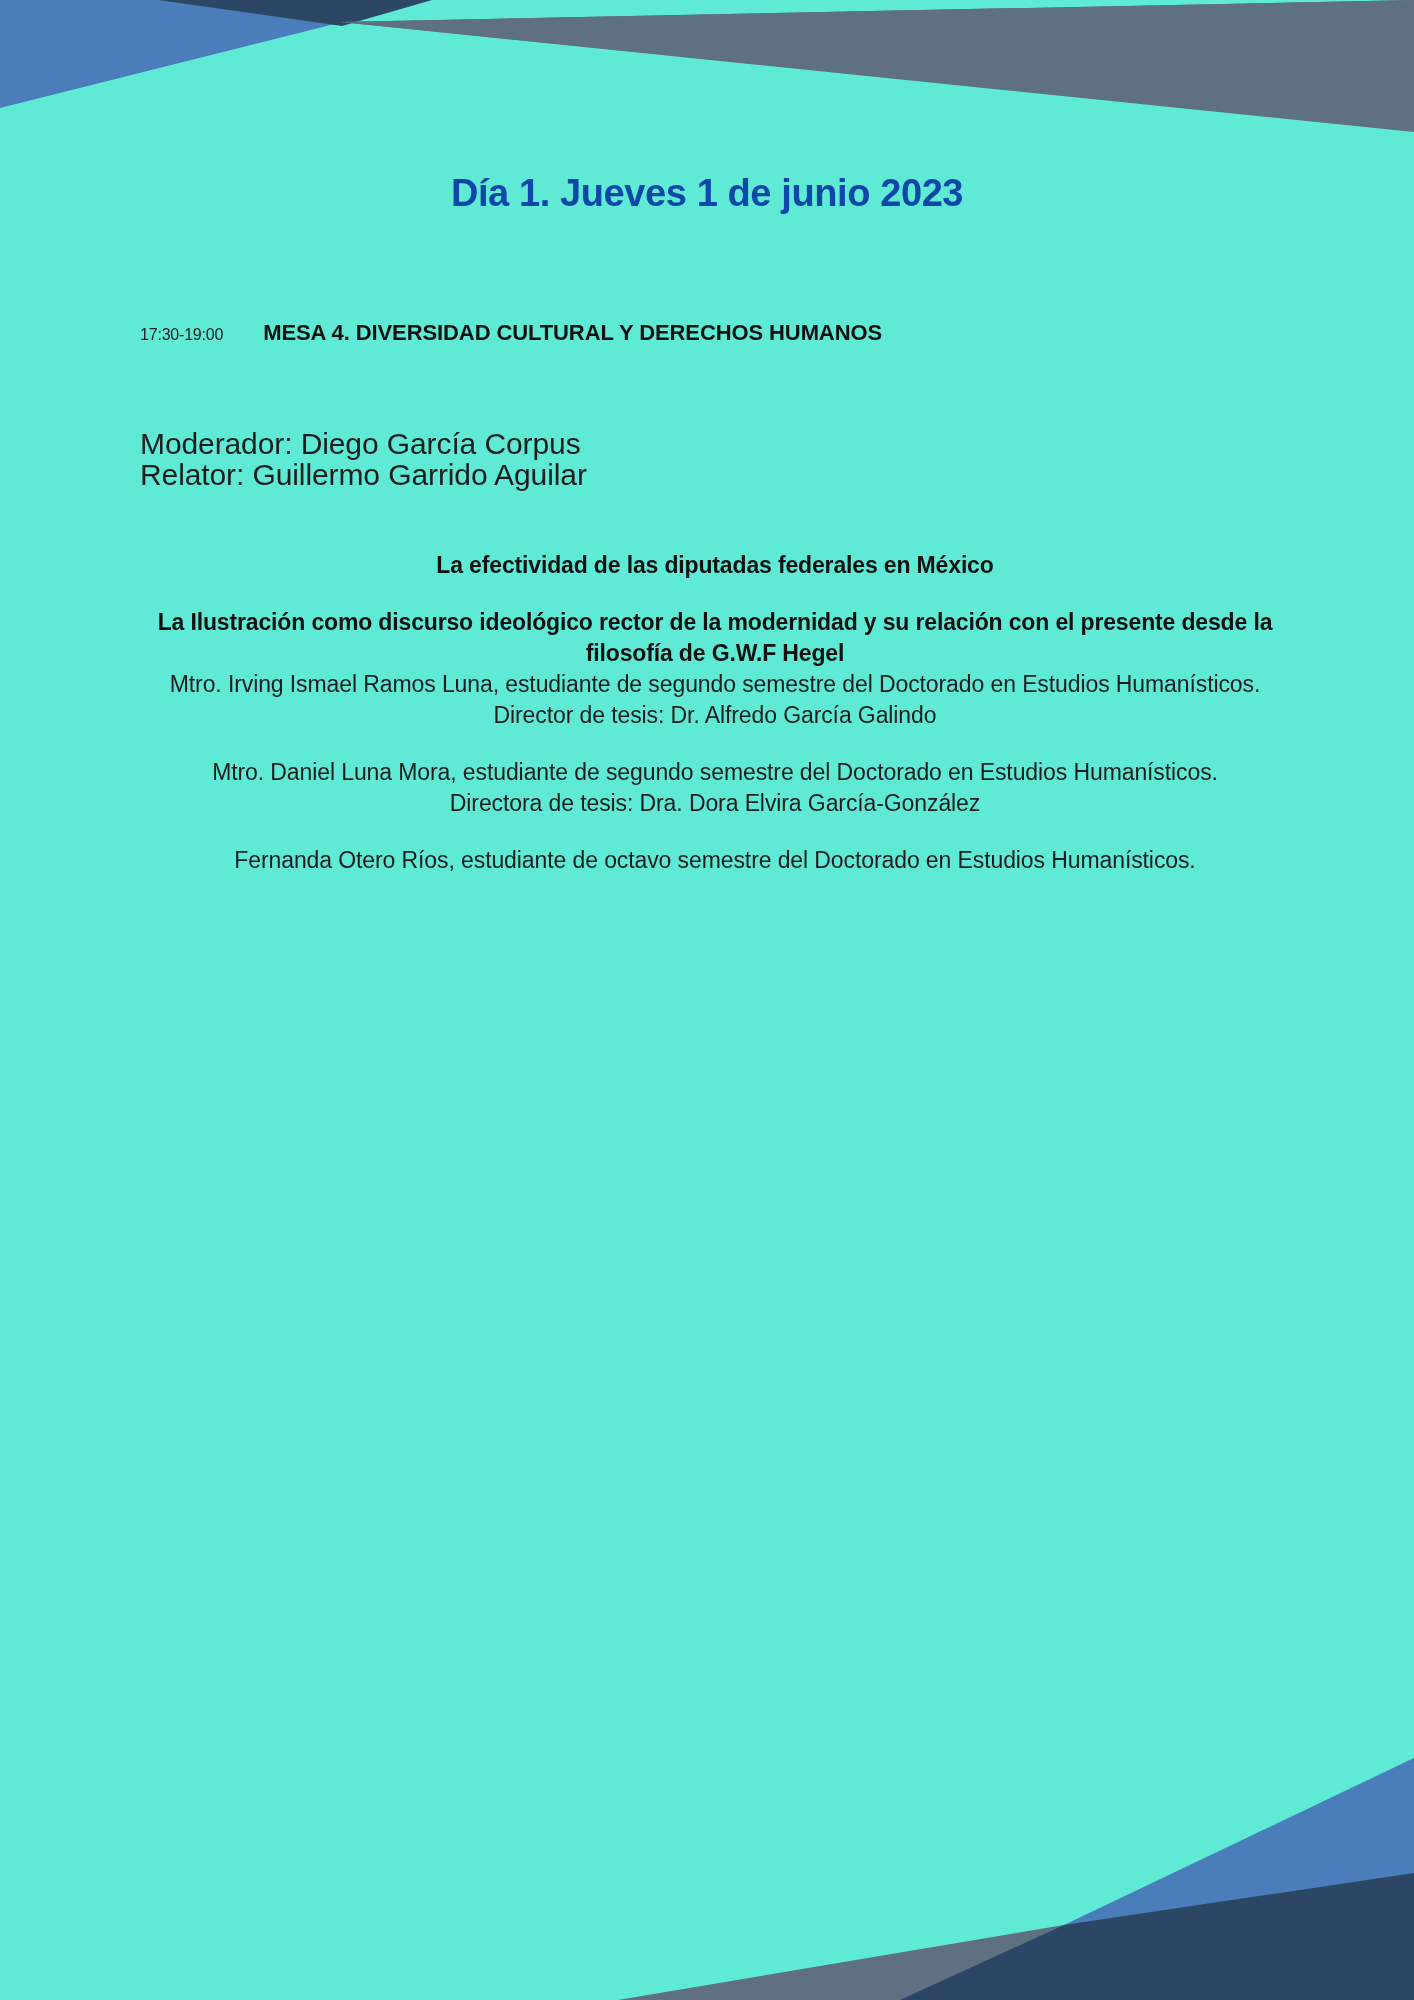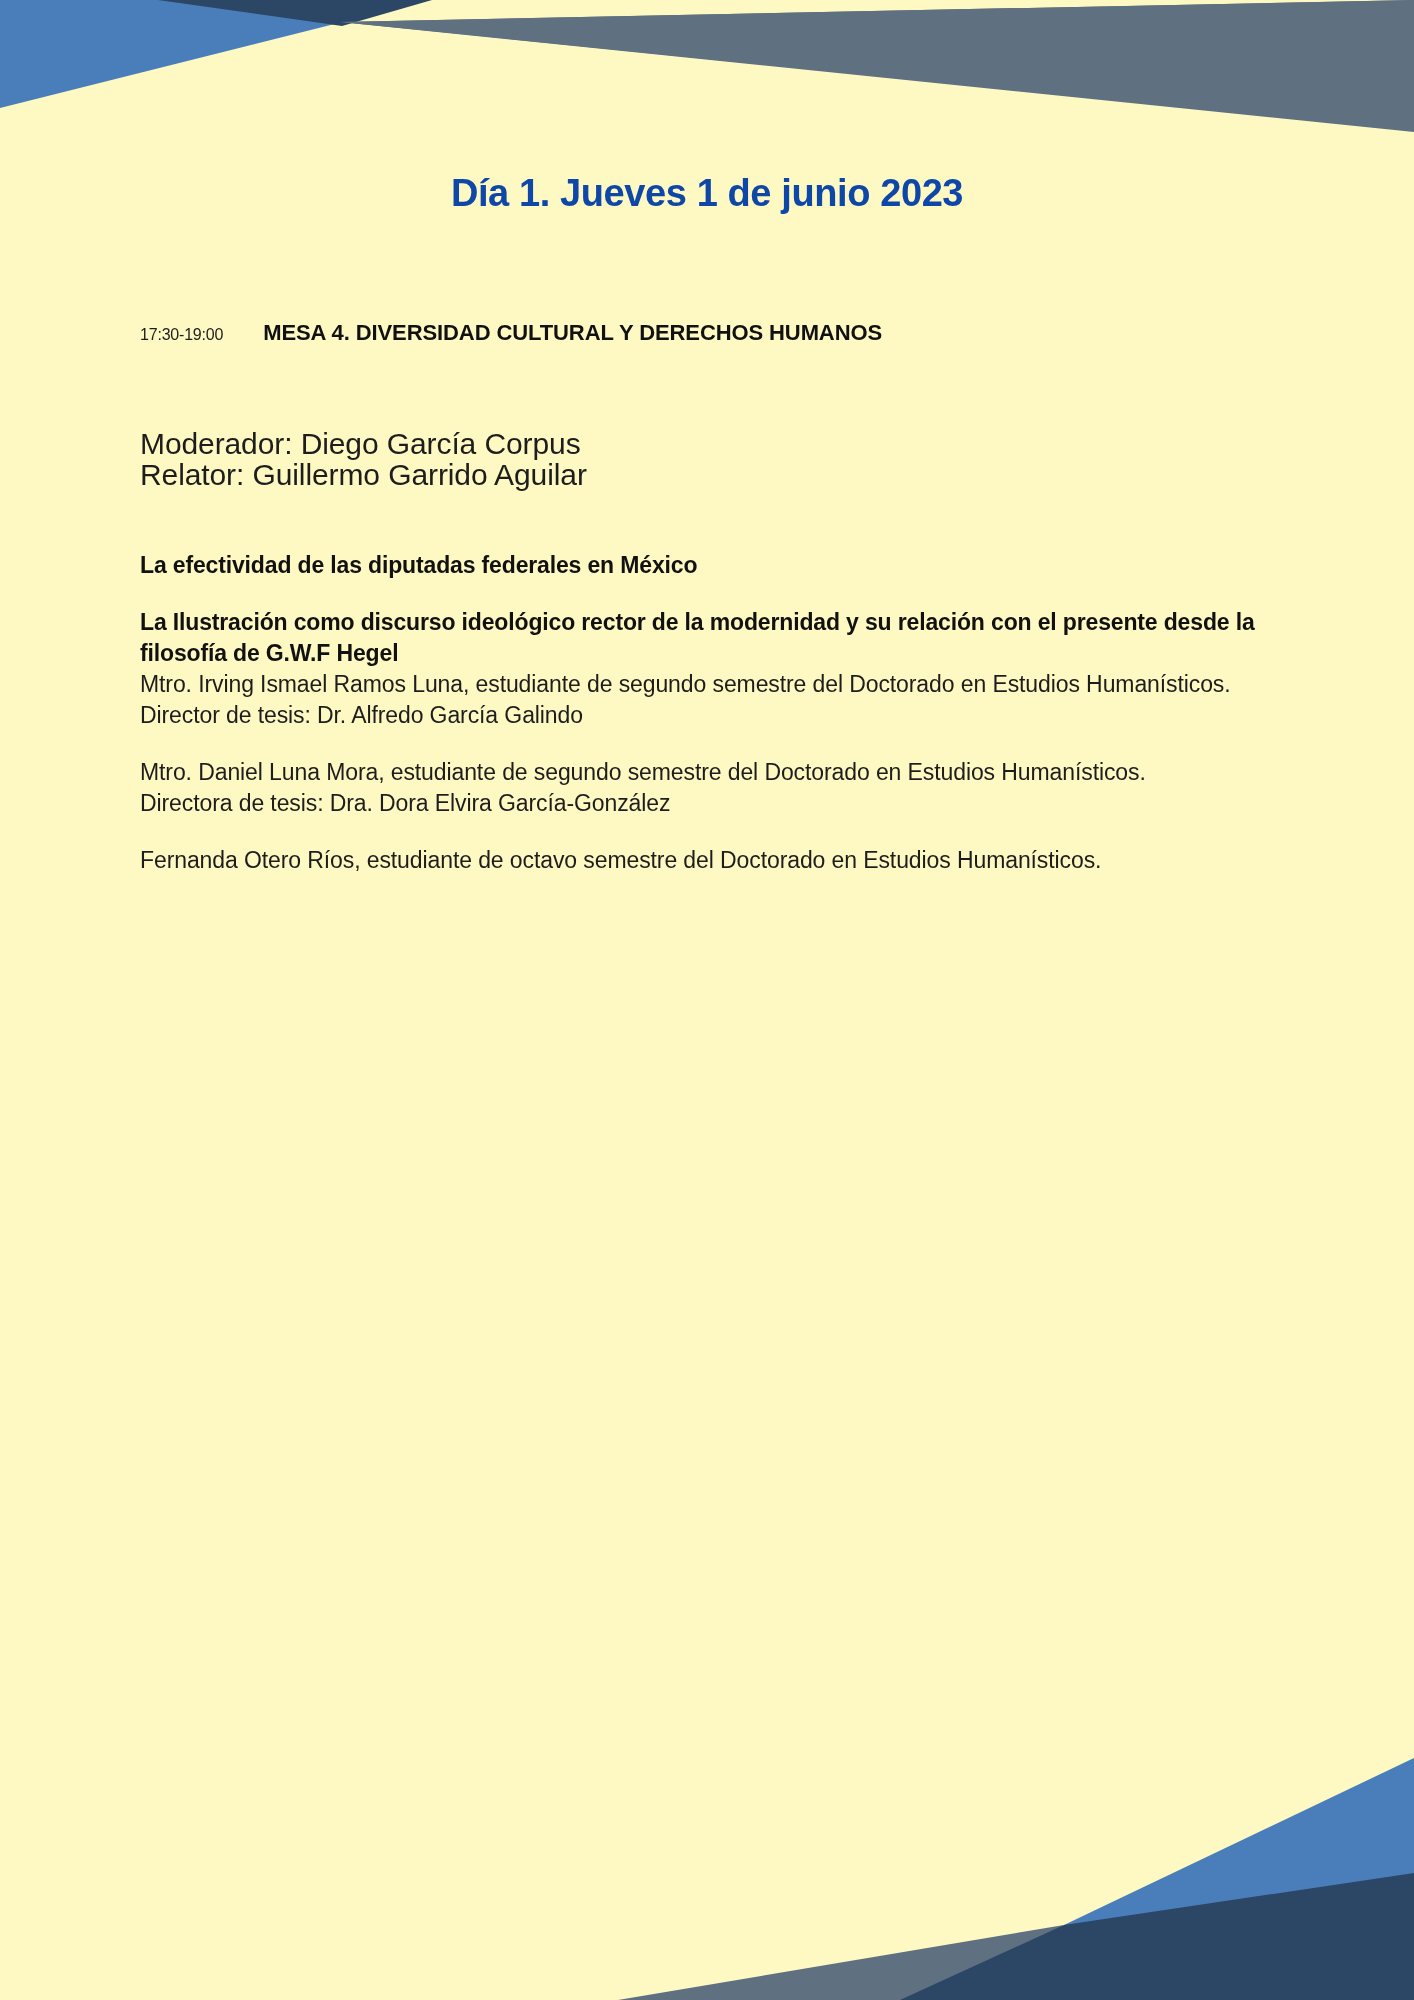--- a/index.html
+++ b/index.html
@@ -13,21 +13,21 @@
     position: relative;
     overflow: hidden;
     font-family: "Liberation Sans", sans-serif;
     -webkit-font-smoothing: antialiased;
   }
 
   .page {
     position: relative;
     width: 1414px;
     height: 2000px;
-    background: #fef9c3;
+    background: #5eead4;
     overflow: hidden;
   }
 
   .deco {
     position: absolute;
     left: 0;
     top: 0;
     width: 1414px;
     height: 2000px;
     pointer-events: none;
@@ -87,21 +87,21 @@
   }
   .roles div { white-space: nowrap; }
 
   .talks {
     position: absolute;
     top: 550px;
     left: 140px;
     width: 1150px;
   }
 
-  .talk { margin-bottom: 26px; }
+  .talk { margin-bottom: 26px; text-align: center; }
   .talk:last-child { margin-bottom: 0; }
 
   .talk-title {
     font-size: 23px;
     font-weight: bold;
     color: #111111;
     line-height: 31px;
     letter-spacing: -0.15px;
   }
   .talk-line {

